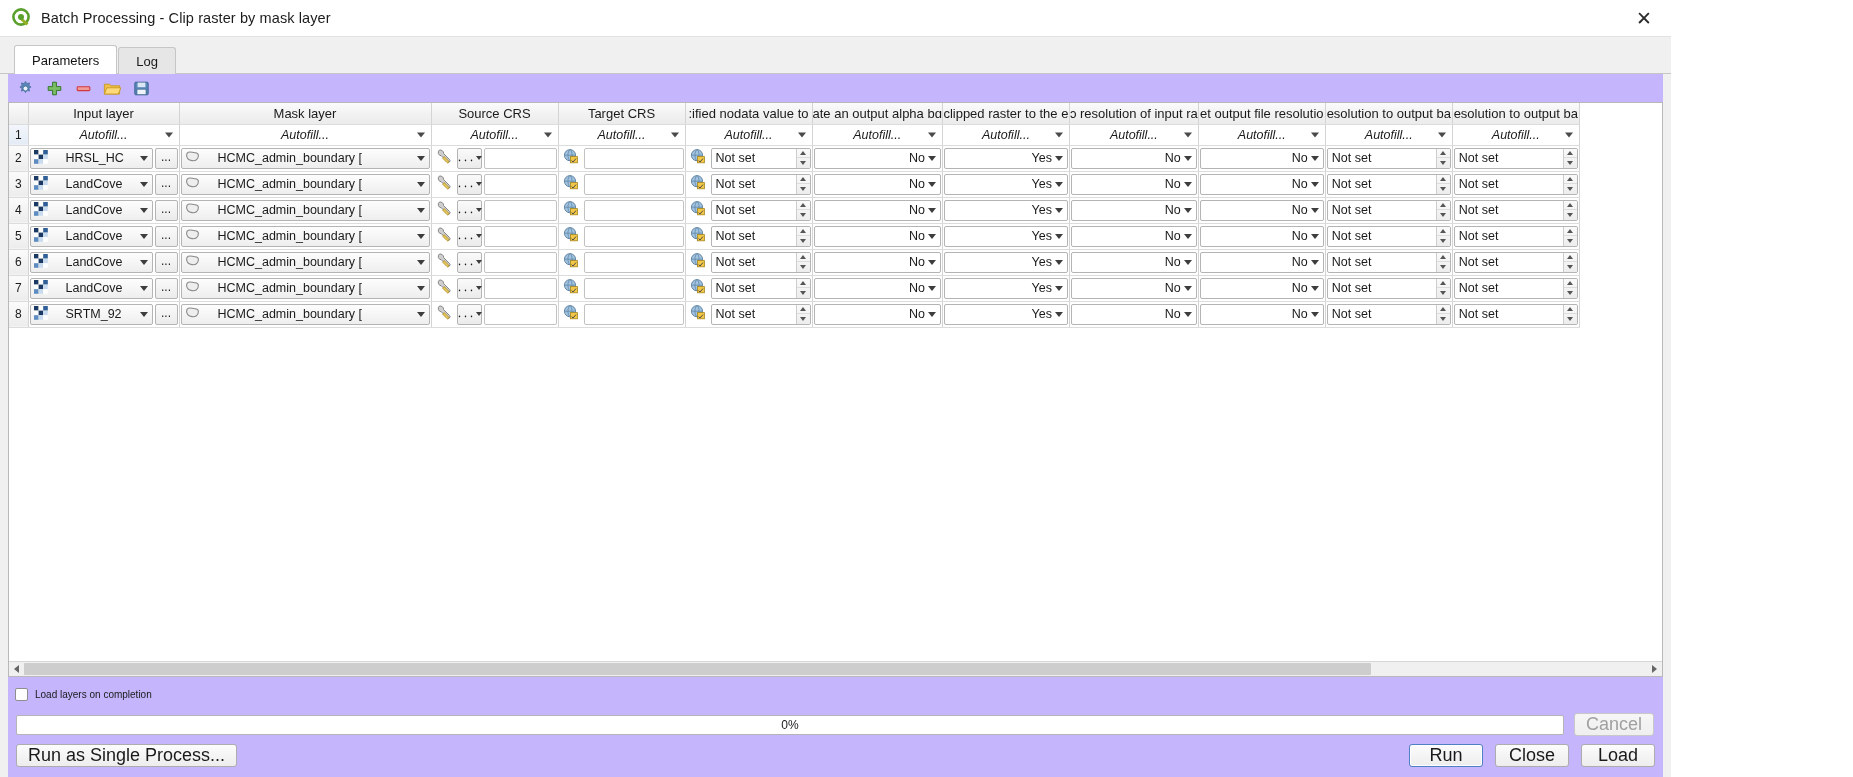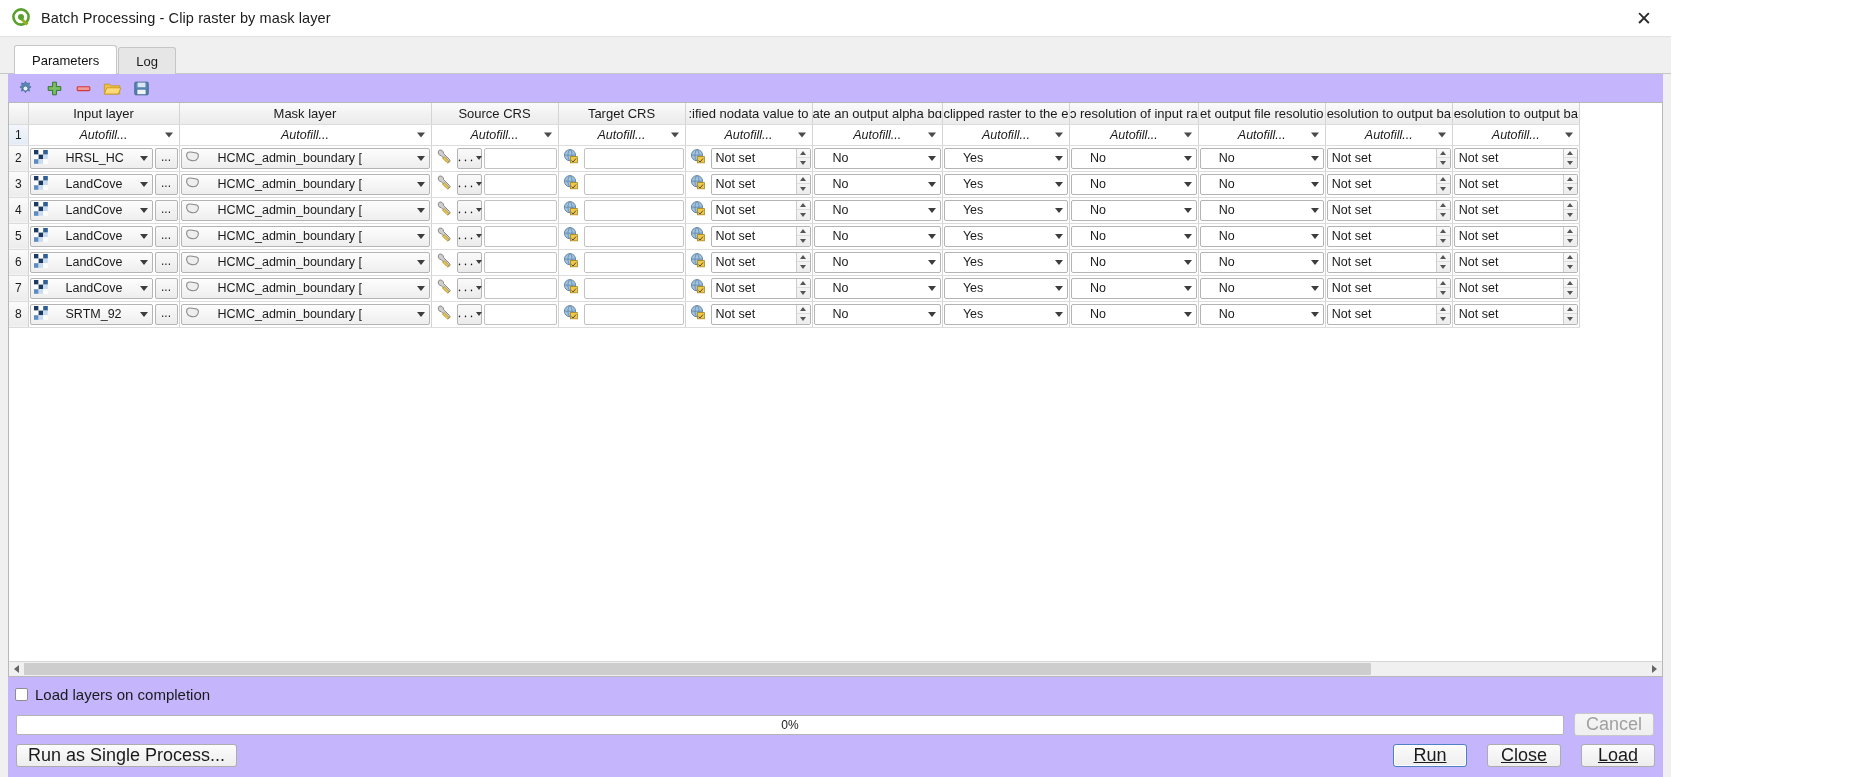--- a/index.html
+++ b/index.html
@@ -229,21 +229,21 @@
     border: 1px solid #b4b4b4;
     border-radius: 2px;
     display: flex;
     align-items: center;
     padding: 0 3px 0 3px;
     gap: 3px;
     cursor: pointer;
     font-size: 12.5px;
     overflow: hidden;
   }
-  .combo.plain { background: #ffffff; }
+  .combo.plain { background: #ffffff; text-align: right; }
   .combo .combo-label {
     flex: 1 1 auto;
     overflow: hidden;
     white-space: nowrap;
     text-overflow: clip;
     color: #1a1a1a;
     margin-left: 15px;
   }
   .combo .arrow {
     flex: 0 0 auto;
@@ -393,21 +393,21 @@
     margin-top: 4px;
   }
   .checkbox {
     width: 13px; height: 13px;
     border: 1px solid #8e8e8e;
     background: #ffffff;
     border-radius: 2px;
     cursor: pointer;
     flex: 0 0 auto;
   }
-  .checkrow label { font-size: 15px; color: #1a1a1a; cursor: pointer; }
+  .checkrow label { font-size: 10px; color: #1a1a1a; cursor: pointer; }
 
   
   .progressrow {
     flex: 0 0 auto;
     display: flex;
     align-items: center;
     gap: 9px;
     padding: 6px 8px 4px 8px;
   }
   .progressbar {
@@ -458,21 +458,21 @@
   }
   .btn.default { border: 1px solid #4f80c4; box-shadow: inset 0 0 0 1px #ffffff; }
 
   .bottombar {
     flex: 0 0 auto;
     display: flex;
     align-items: flex-start;
     padding: 4px 8px 10px 8px;
   }
   .bottombar .spacer { flex: 1 1 auto; }
-  .bottombar .right-group { display: flex; gap: 20px; text-decoration: underline; }
+  .bottombar .right-group { display: flex; gap: 12px; }
   .btn-wide { min-width: 122px; }
 
   
   .cancel-slot { width: 82px; display: flex; justify-content: center; }
 </style>
 </head>
 <body>
 
 <div id="app">
 

